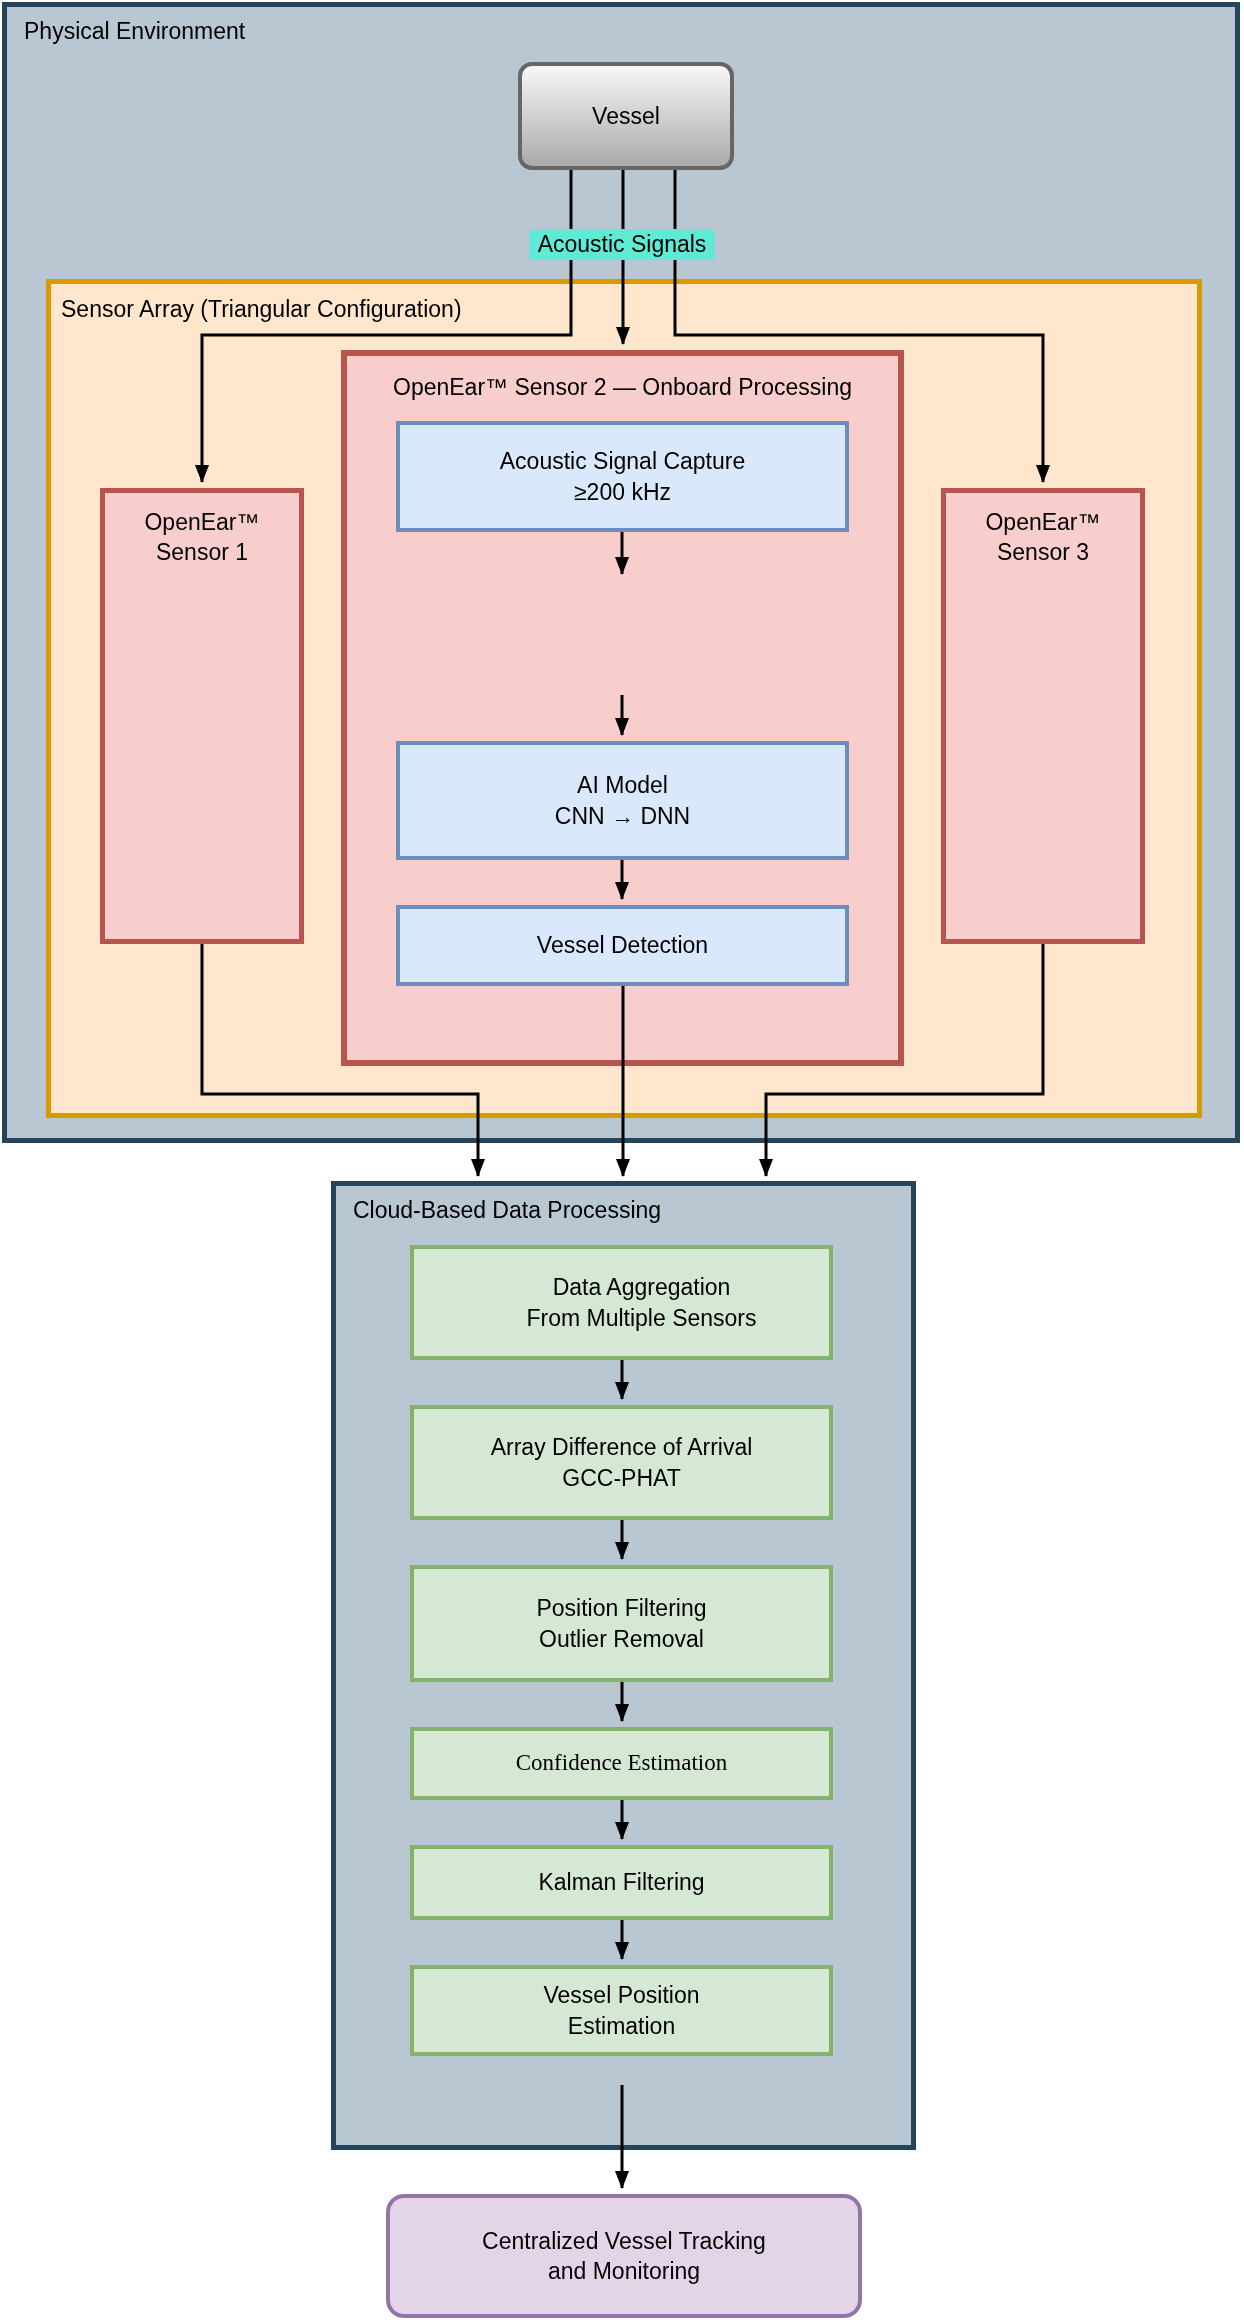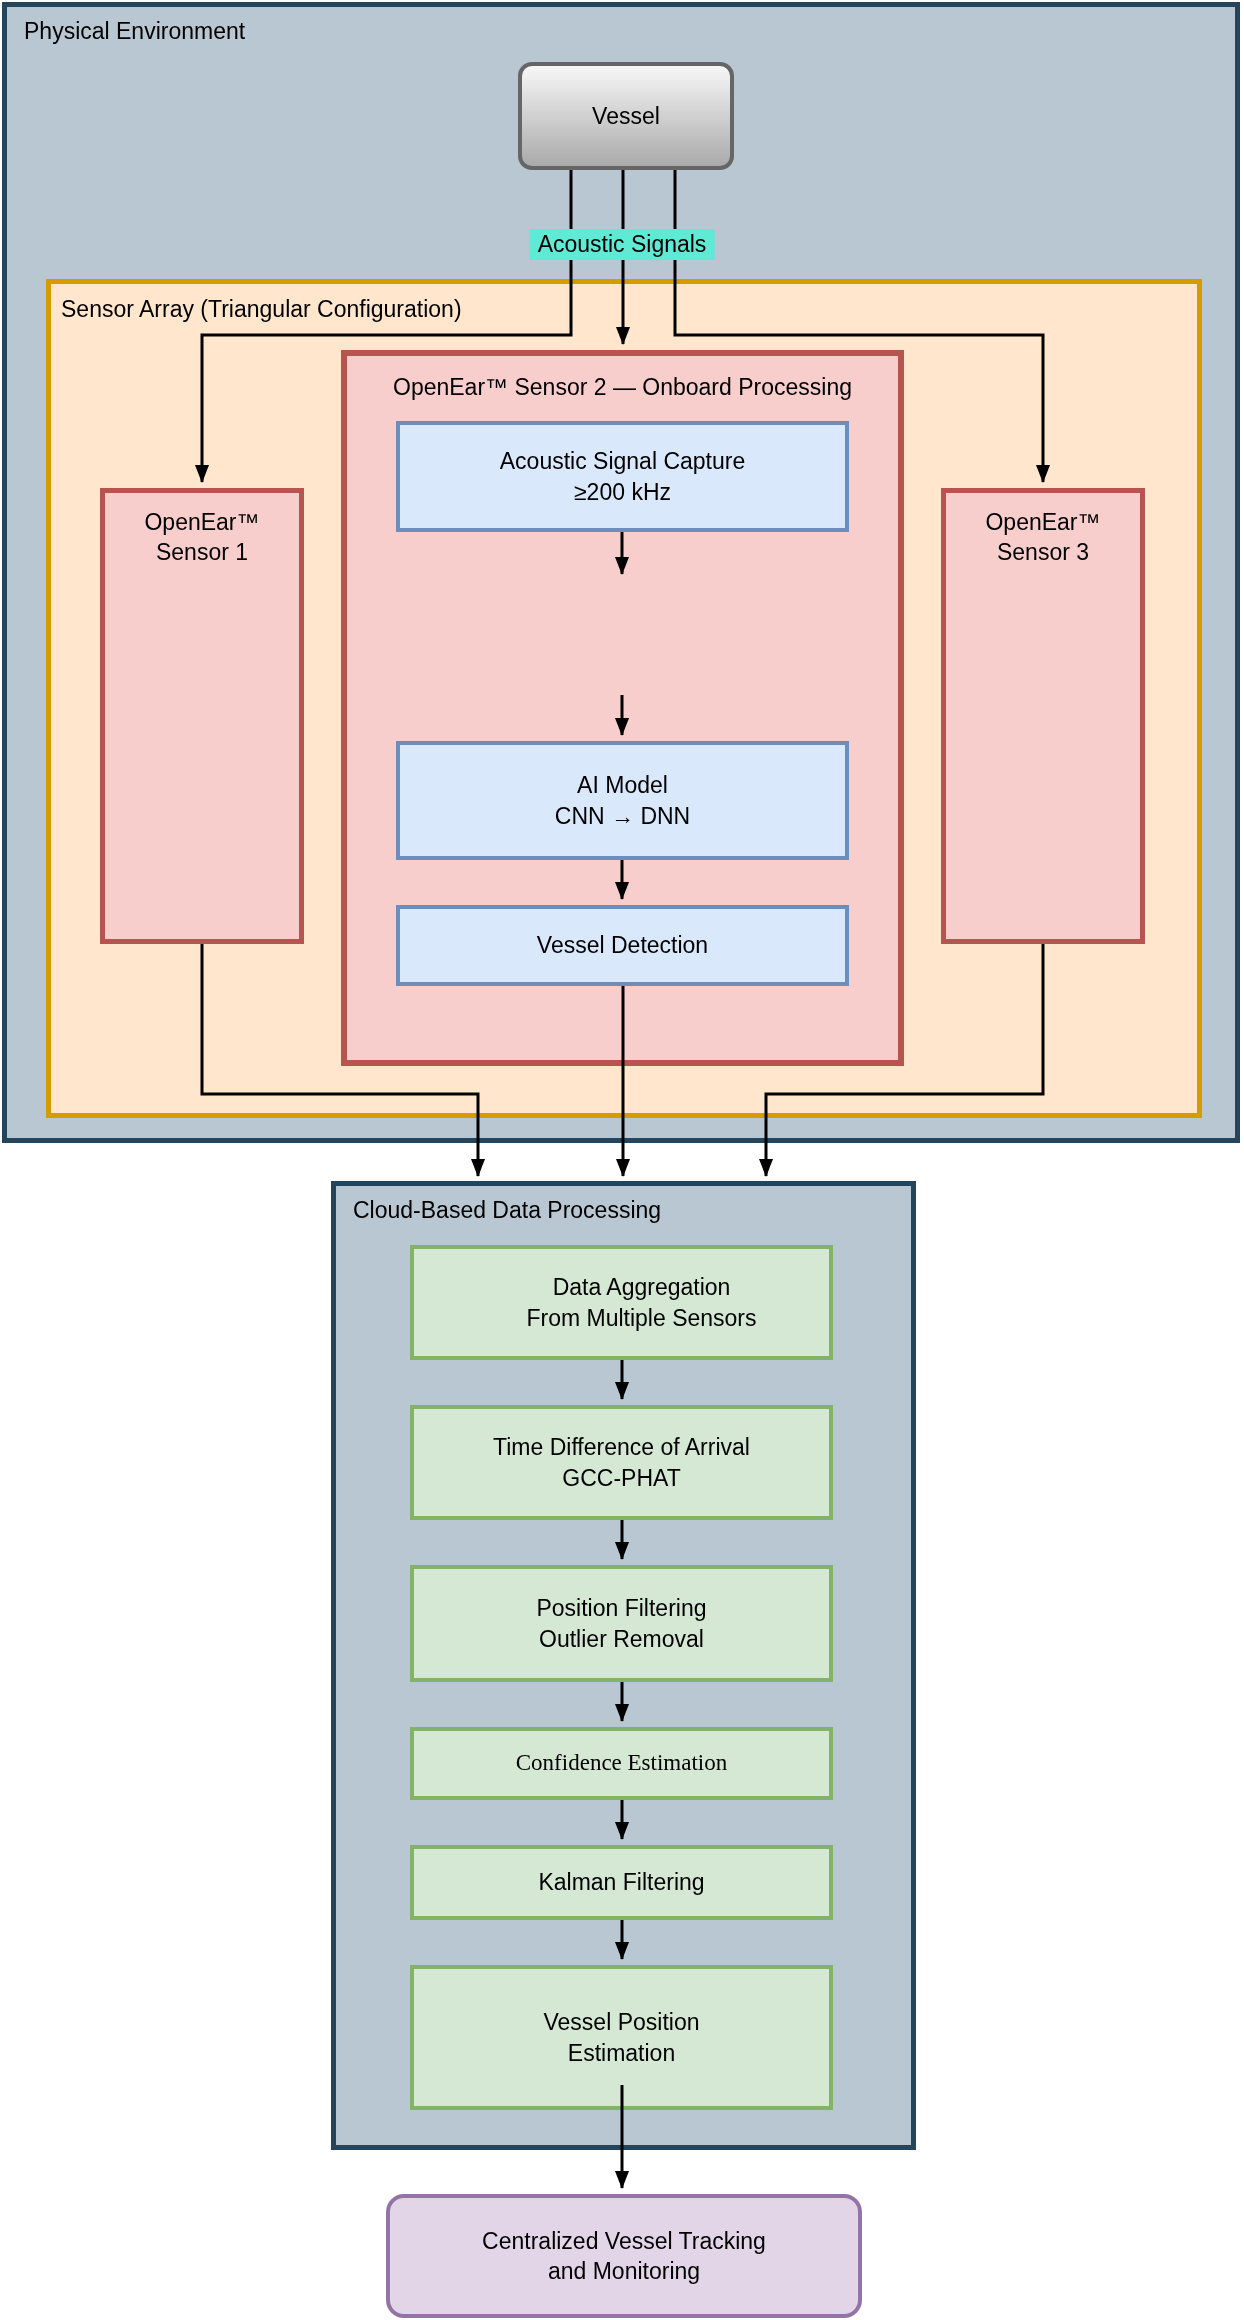--- a/index.html
+++ b/index.html
@@ -33,21 +33,21 @@
   .b3{top:741px;height:119px;}
   .b4{top:905px;height:81px;}
 
   
   .green{left:410px;width:423px;background:#d5e8d4;border:4px solid #82b366;}
   .g1{top:1245px;height:115px;padding-left:40px;}
   .g2{top:1405px;height:115px;}
   .g3{top:1565px;height:117px;}
   .g4{top:1727px;height:73px;font-family:Liberation Serif, serif;}
   .g5{top:1845px;height:75px;}
-  .g6{top:1965px;height:145px;}
+  .g6{top:1965px;height:91px;}
 
   
   .purple{left:386px;top:2194px;width:476px;height:124px;border-radius:18px;
           background:#e1d5e7;border:4px solid #9673a6;}
 
   .wires{position:absolute;left:0;top:0;width:1244px;height:2320px;pointer-events:none;}
   .wire{stroke:#000;stroke-width:3;fill:none;}
 
   .signal-label{position:absolute;left:622px;top:229px;transform:translateX(-50%);
                 background:#5eead4;padding:2px 8px;font-size:23px;white-space:nowrap;}
@@ -92,21 +92,21 @@
 
   <div class="abs cloud">
     <span class="corner-label" style="left:17px;top:11px;">Cloud-Based Data Processing</span>
   </div>
 
   <div class="abs green g1 center node-text">
     <span>Data Aggregation</span>
     <span>From Multiple Sensors</span>
   </div>
   <div class="abs green g2 center node-text">
-    <span>Time Difference of Arrival</span>
+    <span>Array Difference of Arrival</span>
     <span>GCC-PHAT</span>
   </div>
   <div class="abs green g3 center node-text">
     <span>Position Filtering</span>
     <span>Outlier Removal</span>
   </div>
   <div class="abs green g4 center node-text">
     <span>Confidence Estimation</span>
   </div>
   <div class="abs green g5 center node-text">

